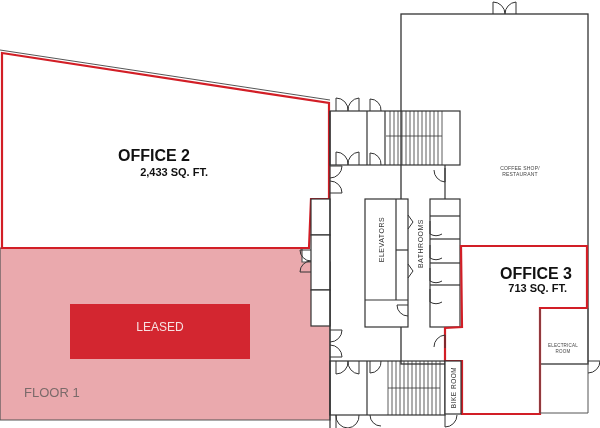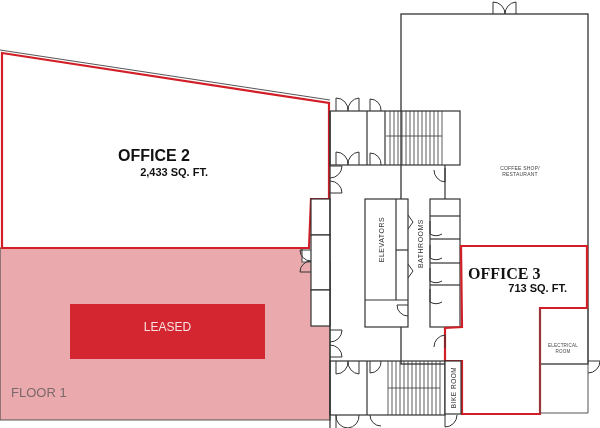--- a/index.html
+++ b/index.html
@@ -3,21 +3,21 @@
   <meta charset="utf-8">
   <style>
     html, body { margin: 0; padding: 0; background: #ffffff; }
     body { width: 600px; height: 428px; overflow: hidden; position: relative; font-family: "Liberation Sans", sans-serif; }
     svg { position: absolute; left: 0; top: 0; }
     .lbl { position: absolute; font-family: "Liberation Sans", sans-serif; white-space: nowrap; }
     .office-title { font-weight: bold; font-size: 16px; color: #111; text-align: center; }
     .office-area { font-weight: bold; font-size: 11px; color: #111; text-align: right; }
     .small { font-size: 5px; color: #444; text-align: center; line-height: 6px; letter-spacing: 0.2px; }
     .vert { font-size: 7px; color: #333; letter-spacing: 0.5px; transform: rotate(-90deg); transform-origin: center center; }
-    .leased-box { position: absolute; left: 70px; top: 304px; width: 195px; height: 55px; background: #d32630; display: flex; align-items: center; justify-content: center; }
+    .leased-box { position: absolute; left: 70px; top: 304px; width: 180px; height: 55px; background: #d32630; display: flex; align-items: center; justify-content: center; }
     .leased-text { color: #f7e1e1; font-size: 12px; font-weight: normal; margin-top: -10px; }
     .floor-label { font-size: 13px; color: #7b6a6a; }
   </style>
 </head>
 <body>
 
 <svg width="600" height="428" viewBox="0 0 600 428">
 
   <polygon points="0,248 302,248 302,262 330,262 330,420 0,420" fill="#eaa9ad" stroke="#555" stroke-width="1.2"></polygon>
 
@@ -149,28 +149,28 @@
     <path d="M336,415 A12,12 0 0,0 348,428"></path>
     <path d="M359,415 A12,12 0 0,1 348,428"></path>
     <path d="M370,415 A11,11 0 0,0 381,426"></path>
     <path d="M445,415 L445,427 A12,12 0 0,0 457,415"></path>
   </g>
 </svg>
 
 <div class="lbl office-title" style="left:118px; top:147px; width:70px;">OFFICE 2</div>
 <div class="lbl office-area" style="left:98px; top:166px; width:110px;">2,433 SQ. FT.</div>
 
-<div class="lbl office-title" style="left:468px; top:265px; width:70px;font-family:Liberation Serif, serif;">OFFICE 3</div>
+<div class="lbl office-title" style="left:500px; top:265px; width:70px;">OFFICE 3</div>
 <div class="lbl office-area" style="left:487px; top:282px; width:80px;">713 SQ. FT.</div>
 
 <div class="leased-box">
   <span class="leased-text">LEASED</span>
 </div>
 
-<div class="lbl floor-label" style="left:11px; top:385px;">FLOOR 1</div>
+<div class="lbl floor-label" style="left:24px; top:385px;">FLOOR 1</div>
 
 <div class="lbl small" style="left:490px; top:165px; width:60px;">
   <div>COFFEE SHOP/</div>
   <div>RESTAURANT</div>
 </div>
 
 <div class="lbl small" style="left:538px; top:343px; width:50px; font-size:4.5px;">
   <div>ELECTRICAL</div>
   <div>ROOM</div>
 </div>

